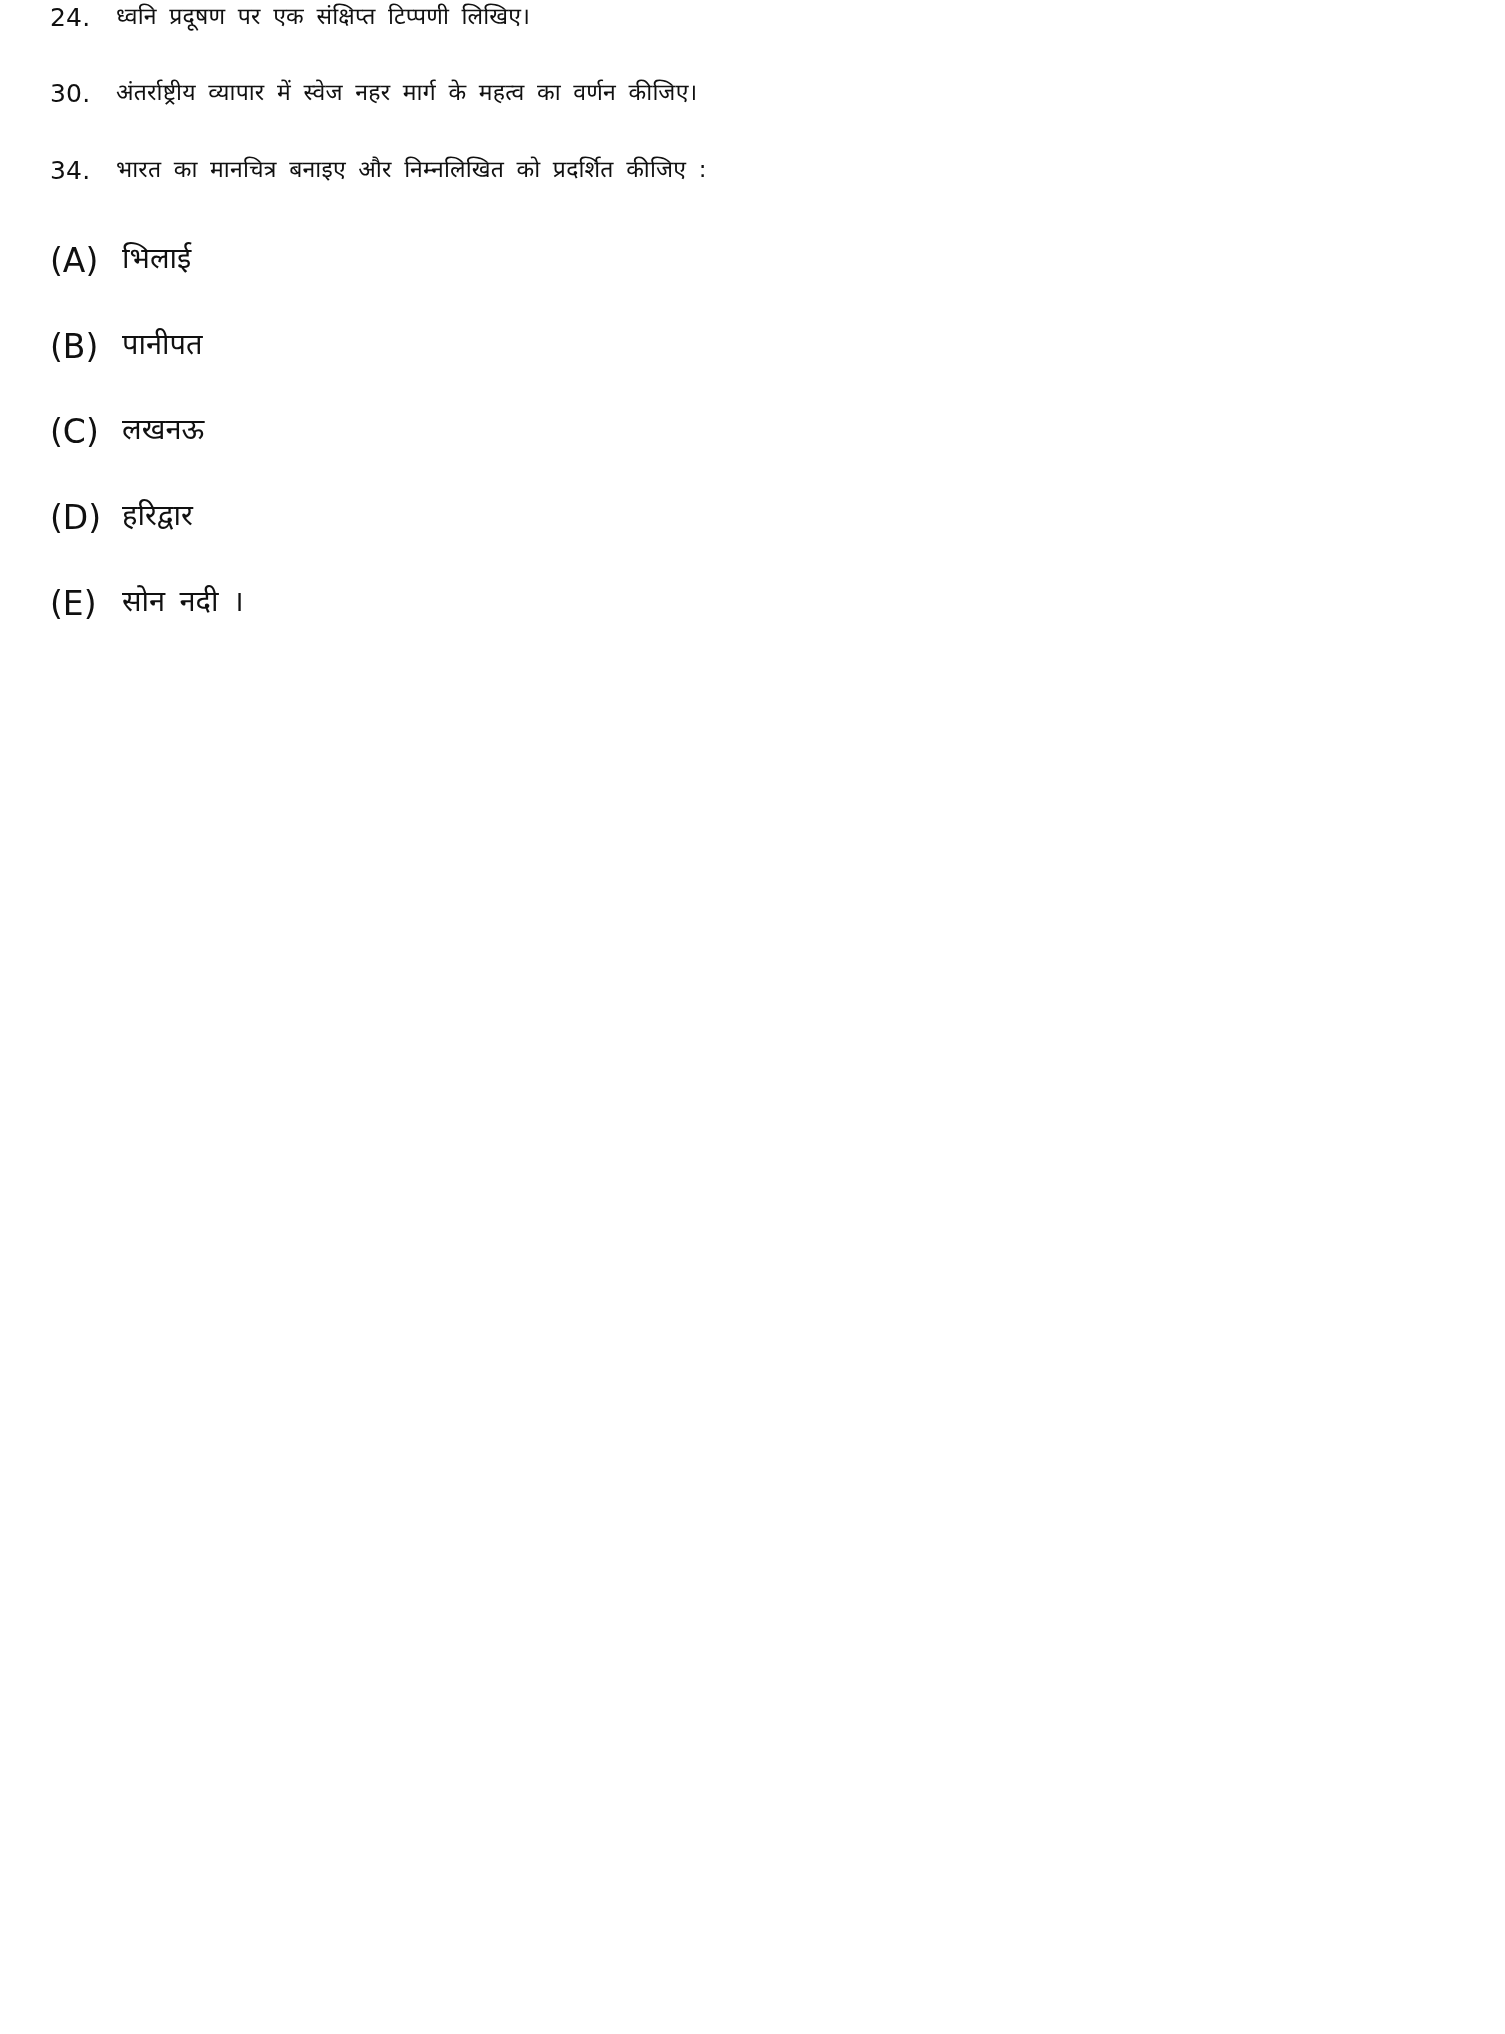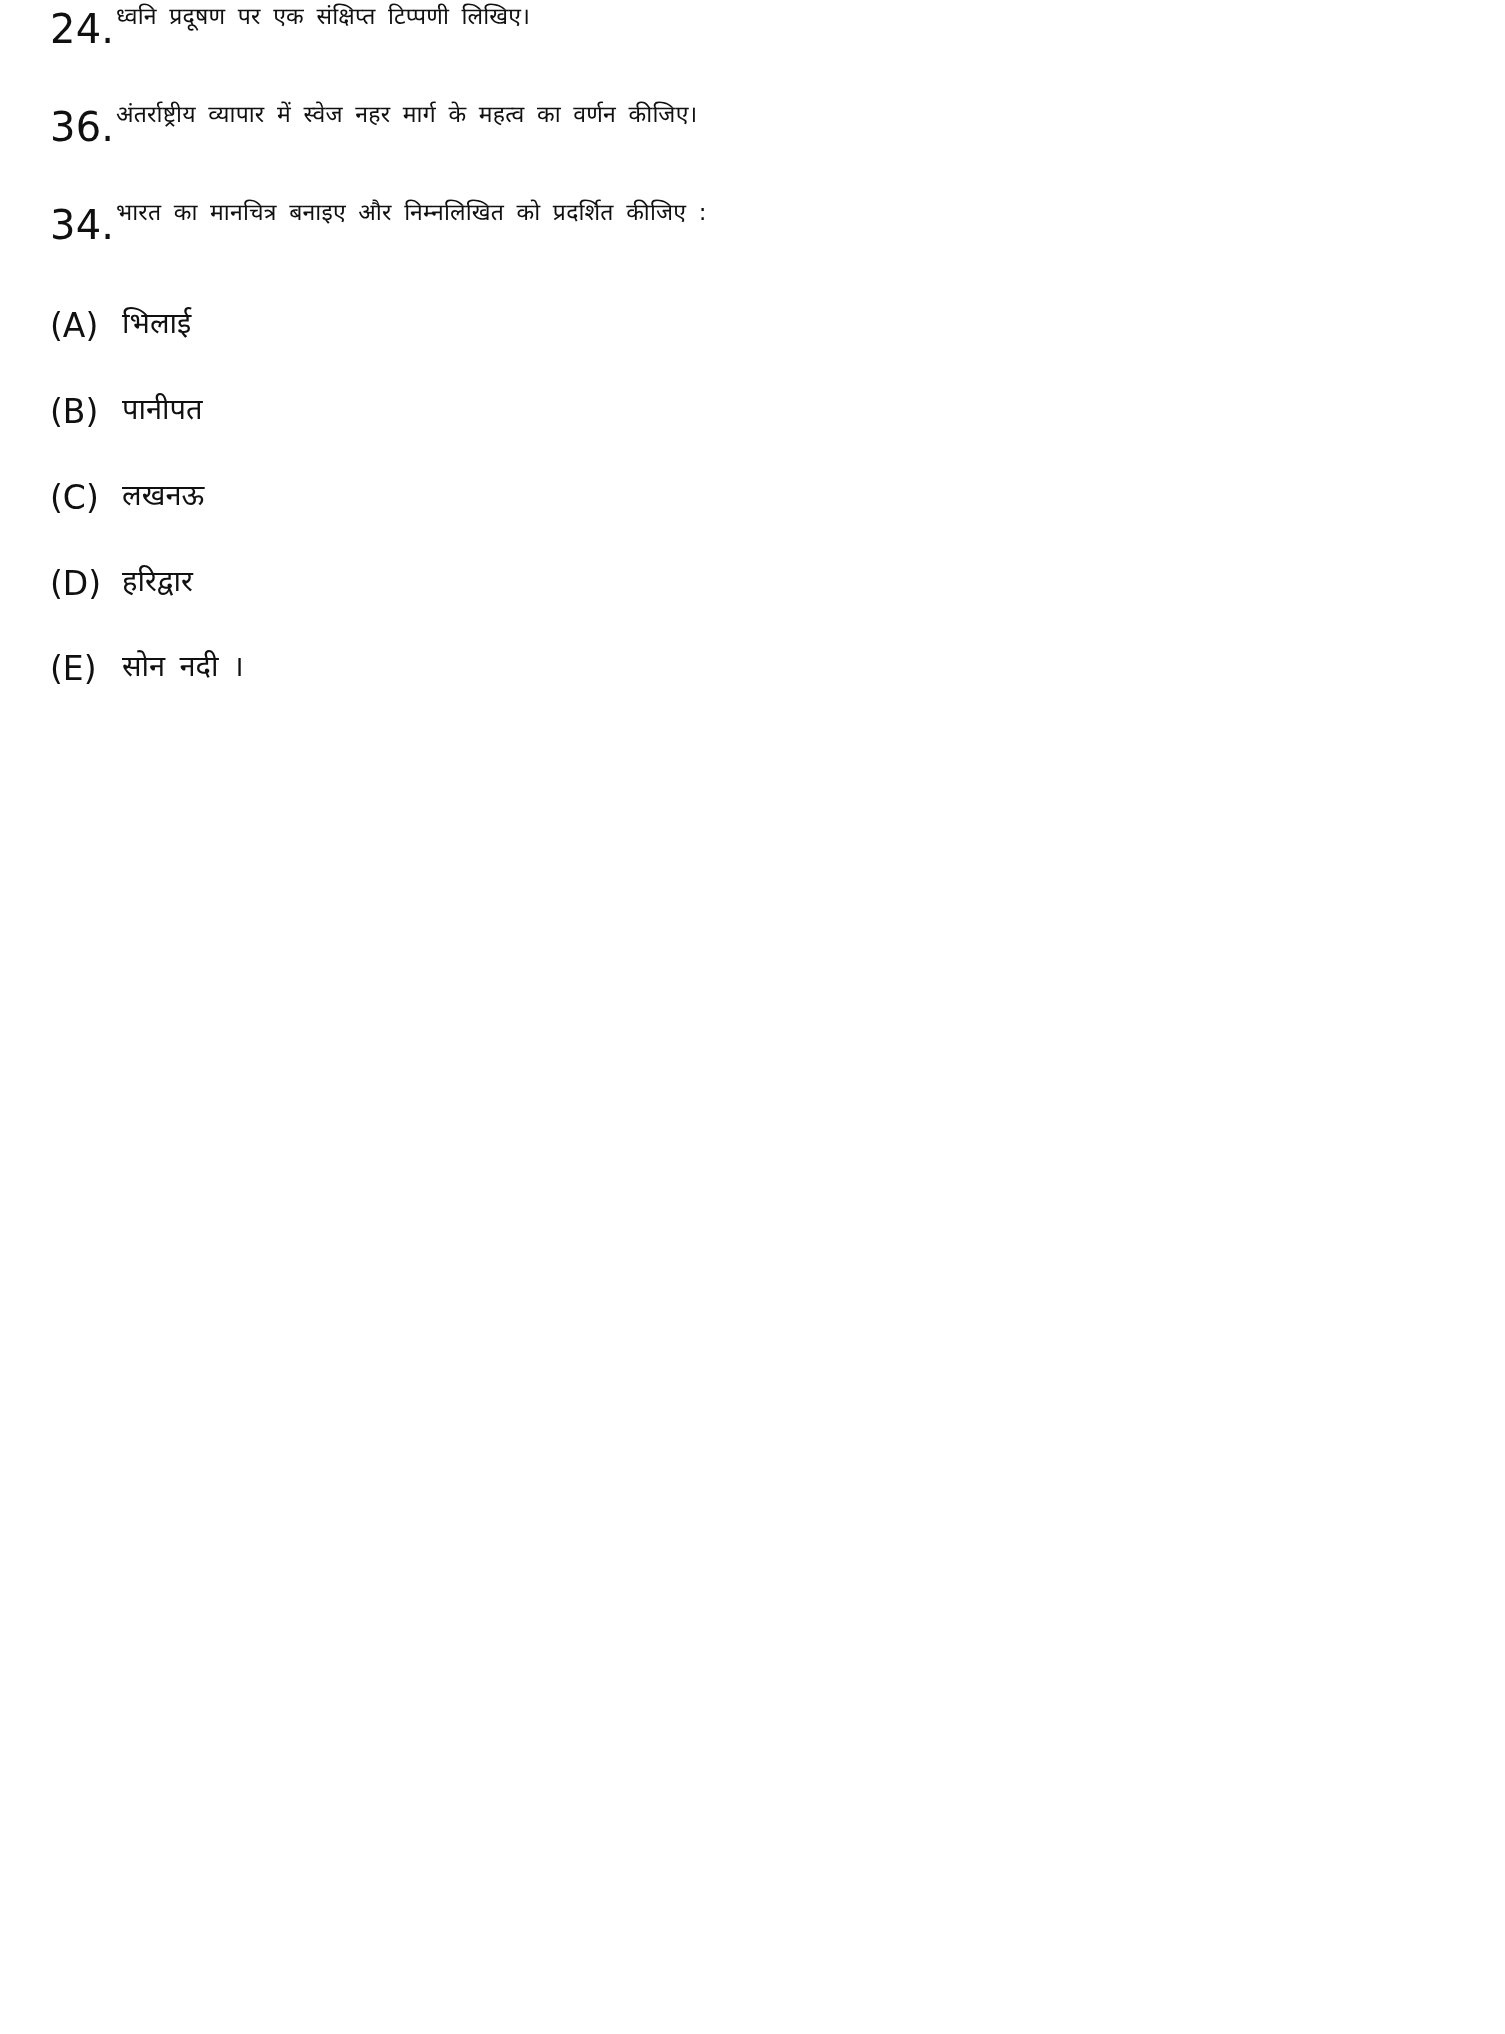--- a/index.html
+++ b/index.html
@@ -34,21 +34,21 @@
     margin-bottom: 26px;
     font-size: 33px;
     line-height: 1.45;
     font-family: "DejaVu Sans", "Liberation Sans", sans-serif;
     font-weight: 400;
     letter-spacing: 0.2px;
   }
   .q-num {
     flex: 0 0 auto;
     width: 66px;
-    font-size: 40px;
+    font-size: 25px;
     font-family: "DejaVu Sans", "Liberation Sans", sans-serif;
   }
   .q-text {
     flex: 1 1 auto;
     font-size: 23px;
     word-spacing: 5px;
   }
   .opt-line {
     display: flex;
     align-items: flex-start;
@@ -80,21 +80,21 @@
   <div class="content">
 
     <div class="q-line first-q">
       <span class="q-num">24.</span>
       <span class="q-text">ध्वनि प्रदूषण पर एक संक्षिप्त टिप्पणी लिखिए।</span>
     </div>
 
     <div class="spacer-sm"></div>
 
     <div class="q-line">
-      <span class="q-num">36.</span>
+      <span class="q-num">30.</span>
       <span class="q-text">अंतर्राष्ट्रीय व्यापार में स्वेज नहर मार्ग के महत्व का वर्णन कीजिए।</span>
     </div>
 
     <div class="spacer-sm"></div>
 
     <div class="q-line">
       <span class="q-num">34.</span>
       <span class="q-text">भारत का मानचित्र बनाइए और निम्नलिखित को प्रदर्शित कीजिए :</span>
     </div>
 

